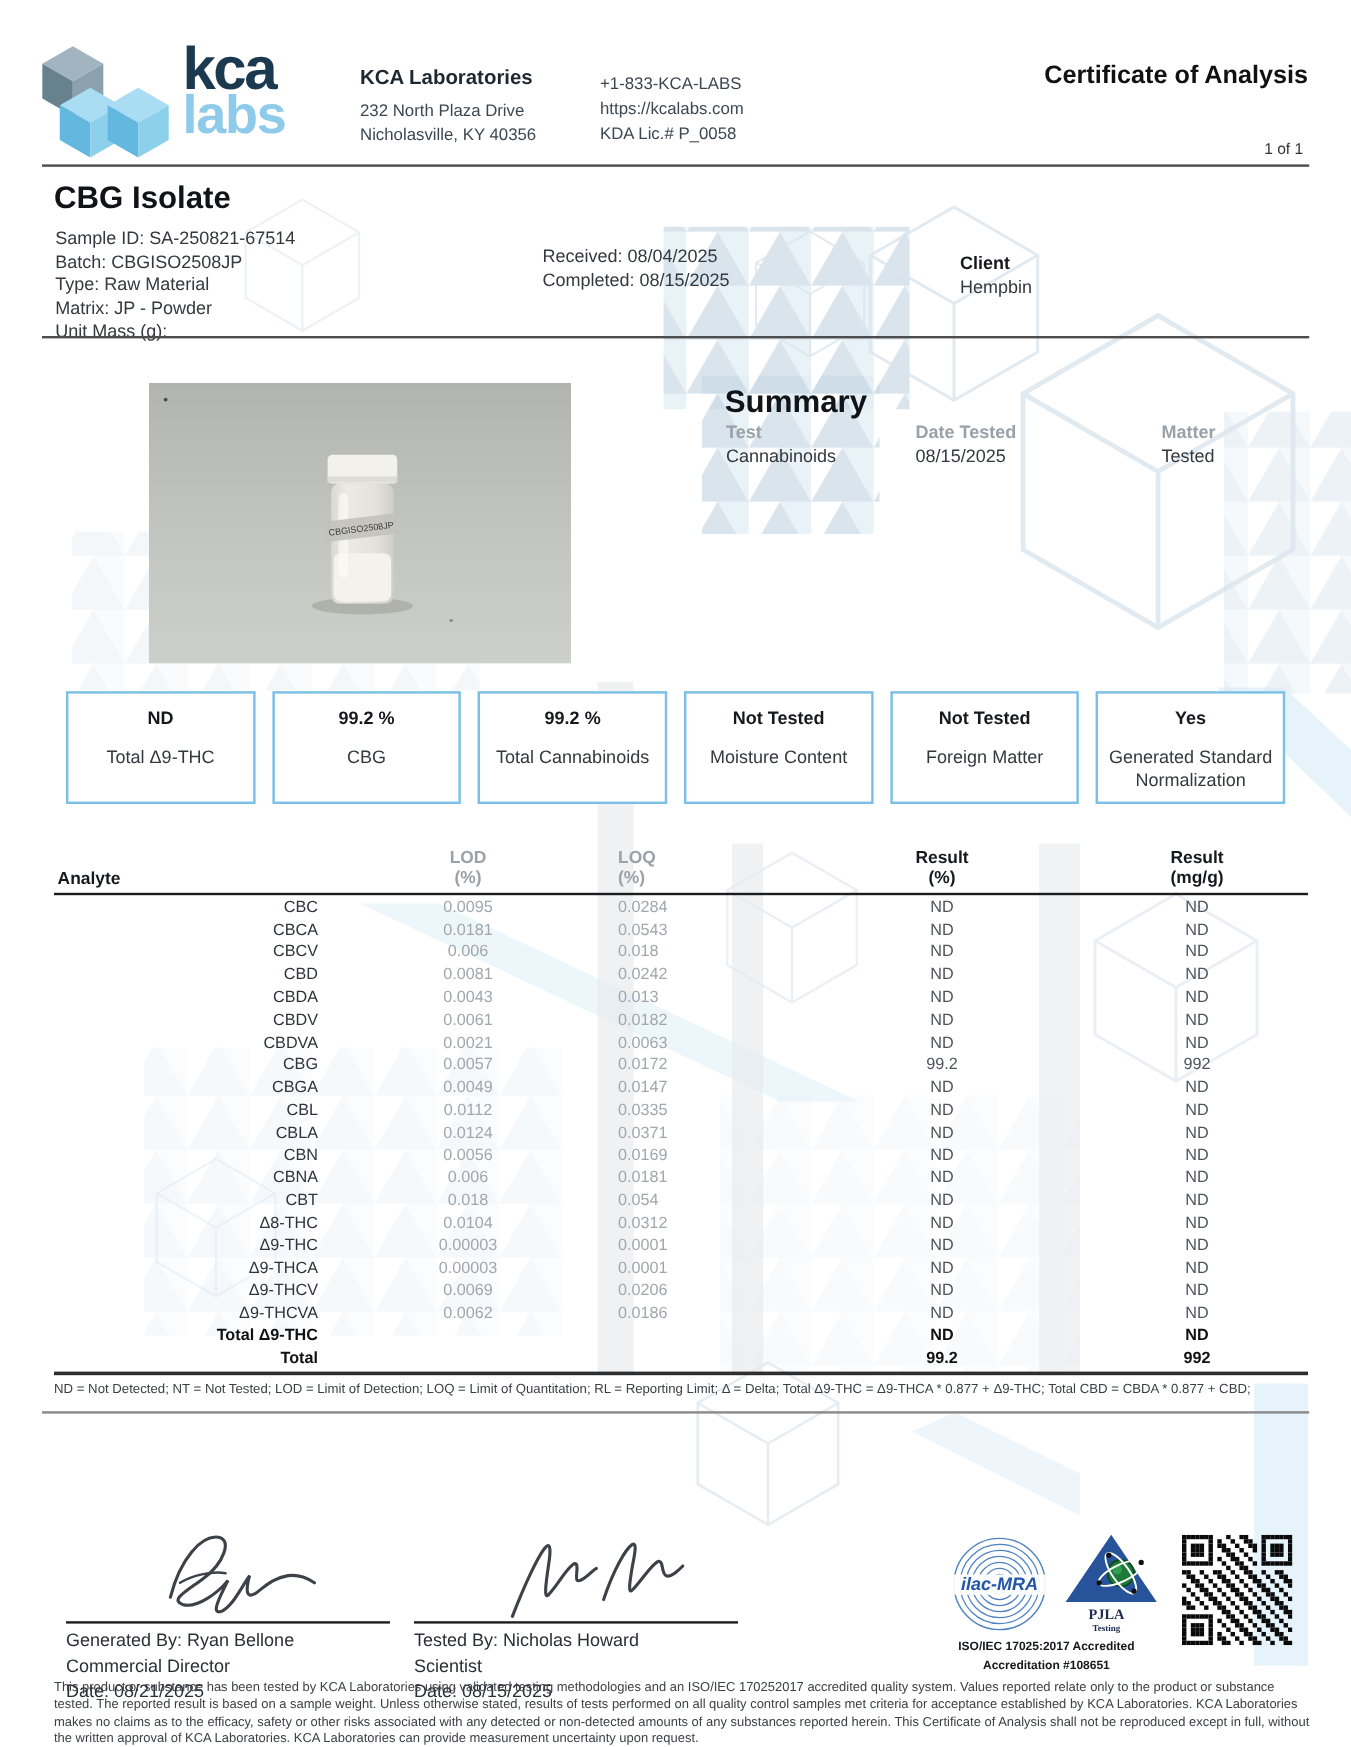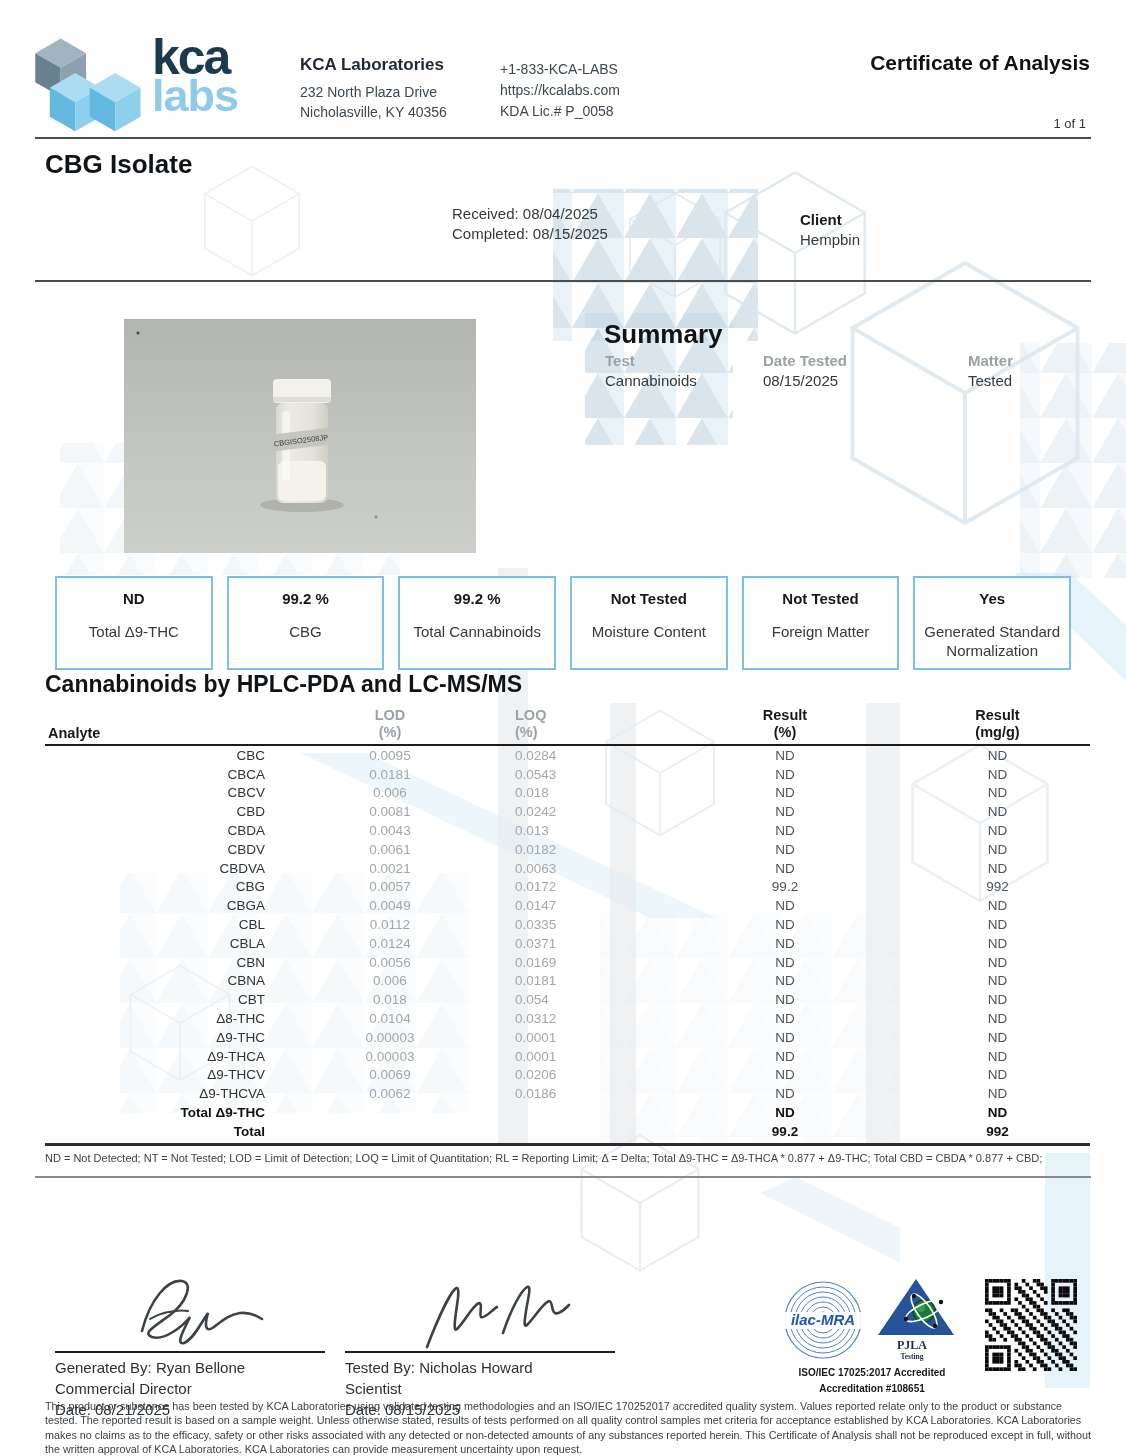--- a/index.html
+++ b/index.html
@@ -67,21 +67,21 @@
   .footnote { position:absolute; left:45px; top:1139px; width:1045px; font-size:11px; color:#3a3f44; }
 
   
   .sig { position:absolute; top:1260px; width:270px; }
   .sig-art { height:78px; position:relative; }
   .sig-art svg { position:absolute; left:50%; transform:translateX(-50%); bottom:-8px; }
   .sig-line { border-top:2px solid #1f1f1f; margin-bottom:4px; }
   .sig-text { font-size:15px; color:#2b3036; line-height:21px; }
   .sig1 { left:55px; } .sig2 { left:345px; }
   .accred { position:absolute; left:772px; top:1262px; width:200px; text-align:center; }
-  .accred-logos { display:flex; justify-content:center; align-items:flex-end; gap:6px; height:86px; }
+  .accred-logos { display:flex; justify-content:flex-end; align-items:flex-end; gap:6px; height:86px; }
   .accred-caption { margin-top:4px; font-size:10px; font-weight:bold; color:#15191d; line-height:16px; }
   .qr { position:absolute; left:985px; top:1266px; width:92px; height:92px; }
   .qr svg { width:92px; height:92px; fill:#0a0a0a; }
 
   .disclaimer { position:absolute; left:45px; top:1386px; width:1048px; font-size:10.8px; line-height:14.4px; color:#3c4146; }
 </style>
 </head>
 <body>
 
 <div class="page">
@@ -153,20 +153,27 @@
       <div class="contact-line">+1-833-KCA-LABS</div>
       <div class="contact-line">https://kcalabs.com</div>
       <div class="contact-line">KDA Lic.# P_0058</div>
     </div>
 
     <div class="coa-title">Certificate of Analysis</div>
     <div class="page-num">1 of 1</div>
     <div class="hr hr1"></div>
 
     <div class="sample-title">CBG Isolate</div>
+    <div class="sample-info">
+      <div>Sample ID: SA-250821-67514</div>
+      <div>Batch: CBGISO2508JP</div>
+      <div>Type: Raw Material</div>
+      <div>Matrix: JP - Powder</div>
+      <div>Unit Mass (g):</div>
+    </div>
     <div class="dates-block">
       <div>Received: 08/04/2025</div>
       <div>Completed: 08/15/2025</div>
     </div>
     <div class="client-block">
       <div class="client-label">Client</div>
       <div class="client-name">Hempbin</div>
     </div>
     <div class="hr hr2"></div>
 
@@ -234,21 +241,20 @@
         <div class="rbox">
           <div class="rbox-value">Not Tested</div>
           <div class="rbox-label">Foreign Matter</div>
         </div>
         <div class="rbox">
           <div class="rbox-value">Yes</div>
           <div class="rbox-label">Generated Standard Normalization</div>
         </div>
       </div>
 
-    <div class="cann-title">Cannabinoids by HPLC-PDA and LC-MS/MS</div>
     <div class="table">
       <div class="t-head">
         <div class="c0 h0">Analyte</div>
         <div class="c1 h12">
           <div class="hl">LOD</div>
           <div class="hl">(%)</div>
         </div>
         <div class="c2 h12">
           <div class="hl">LOQ</div>
           <div class="hl">(%)</div>

